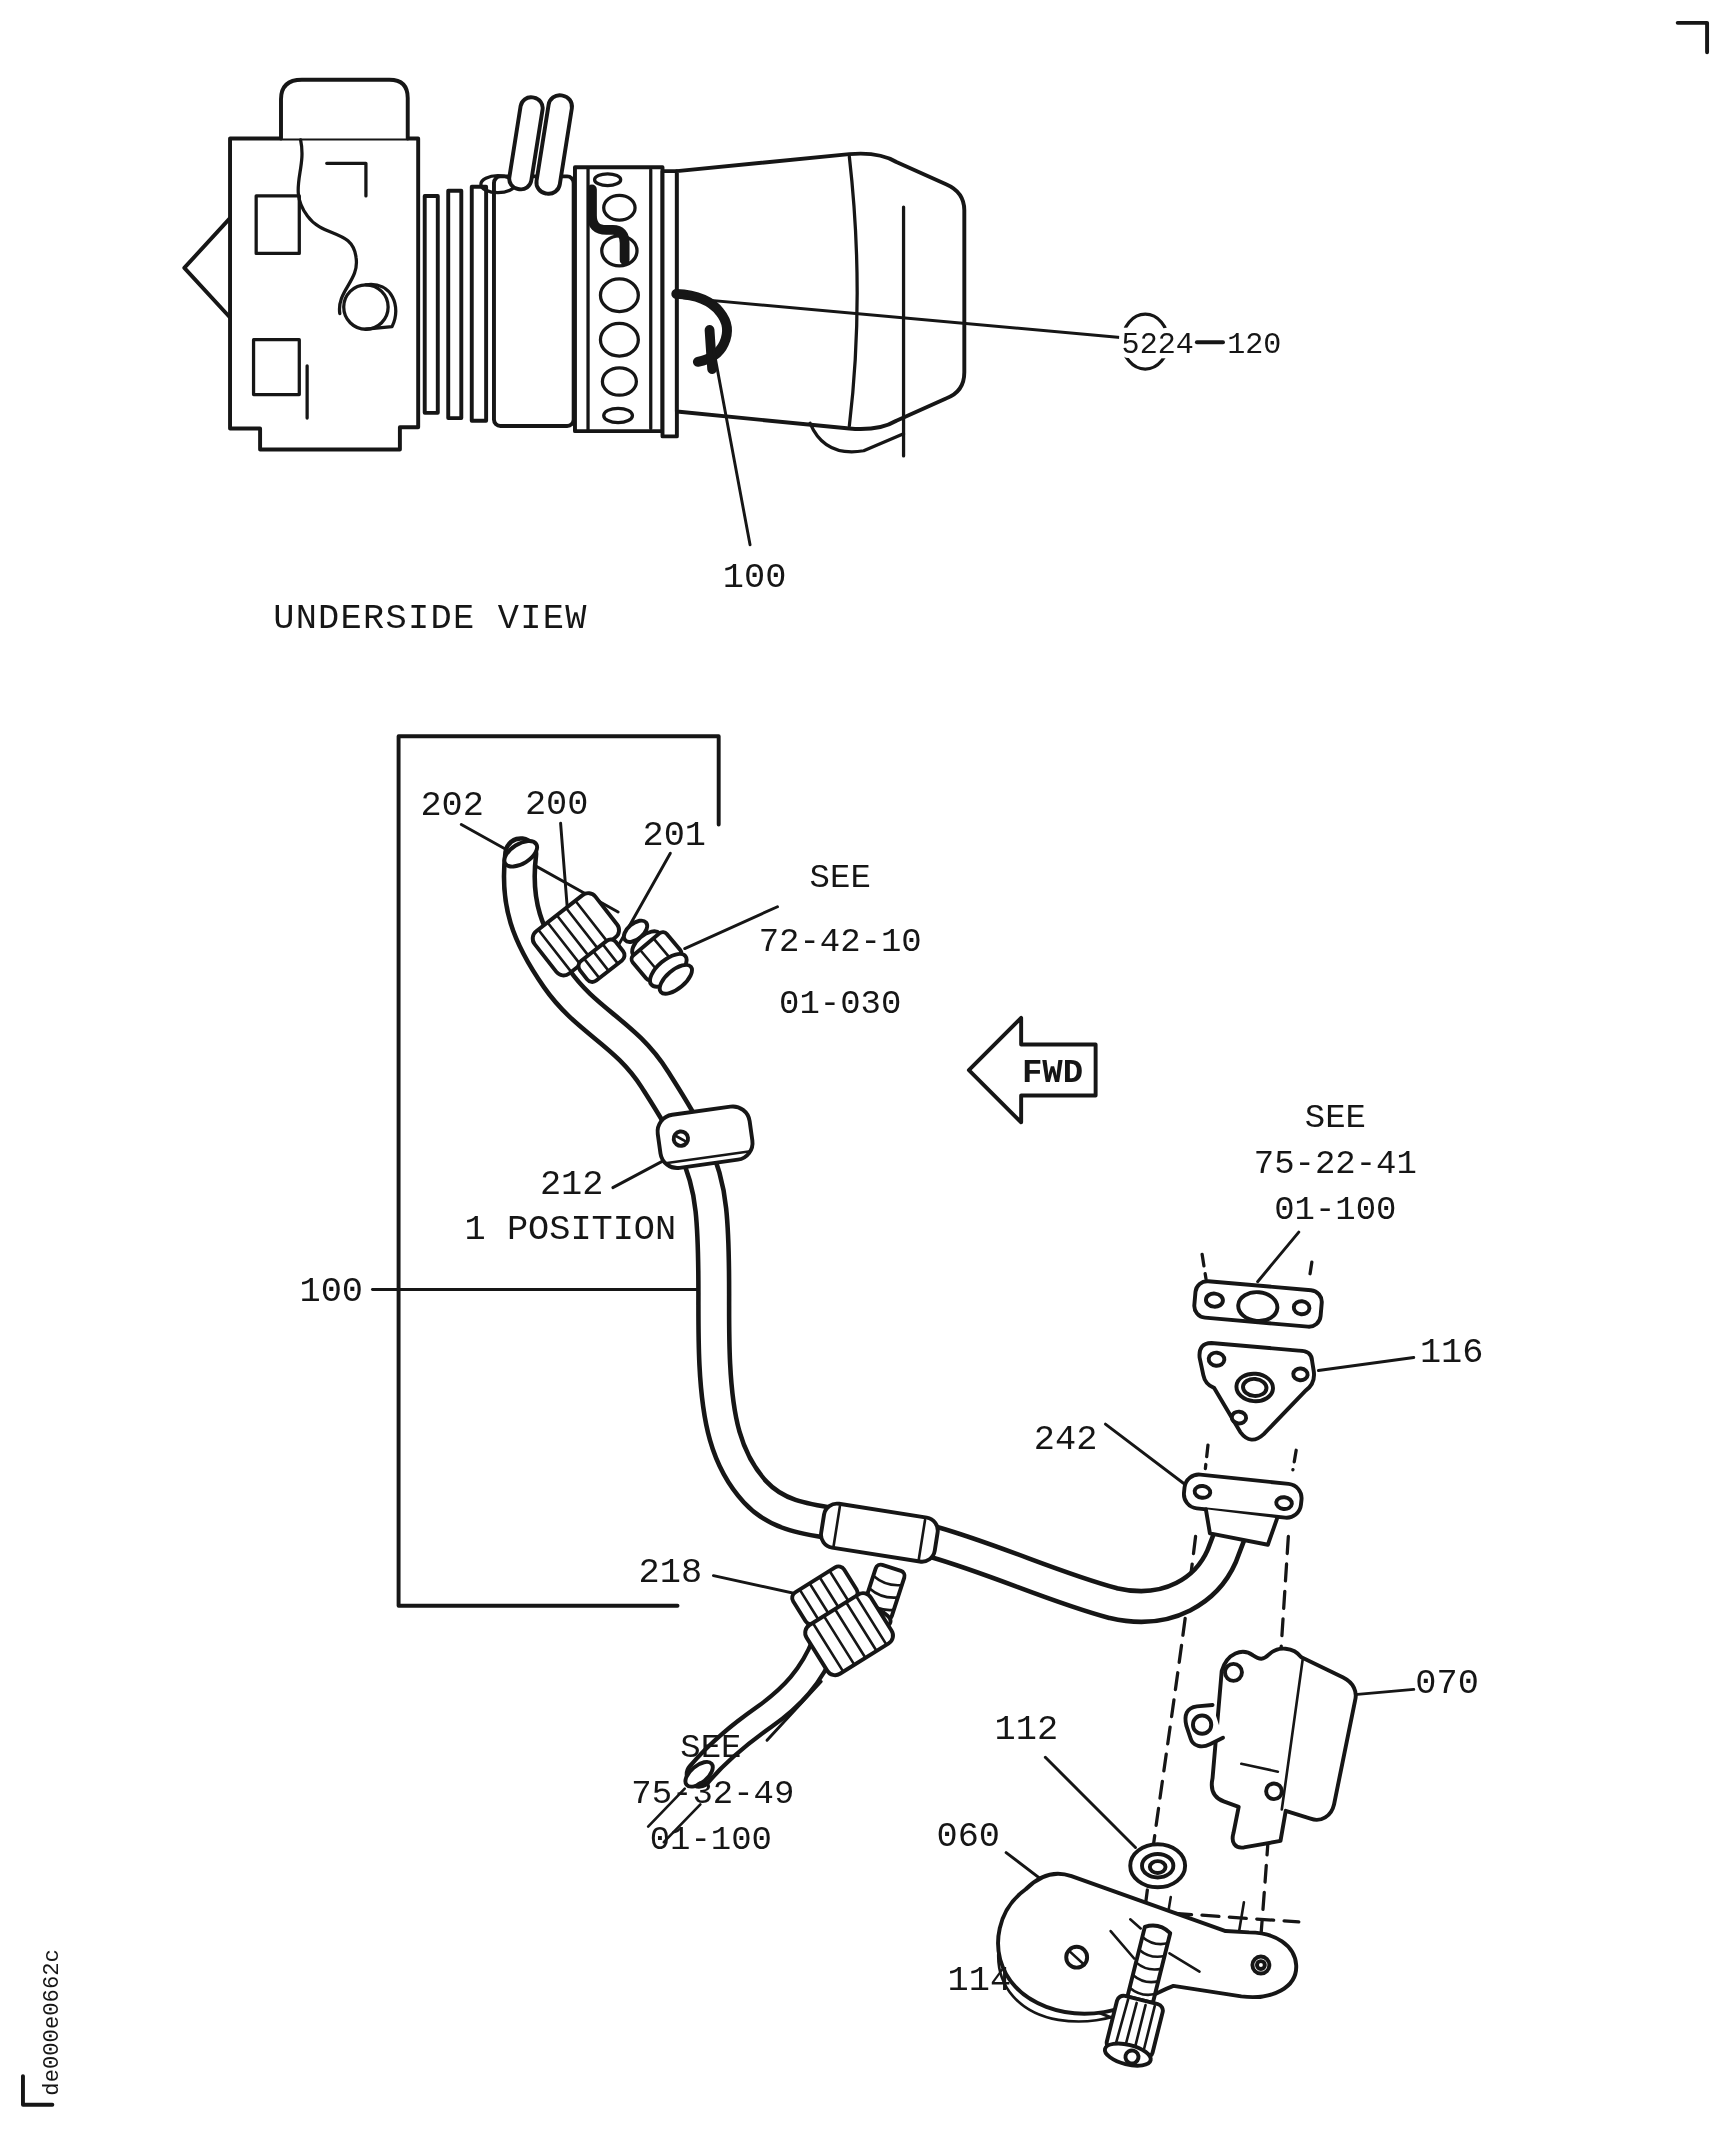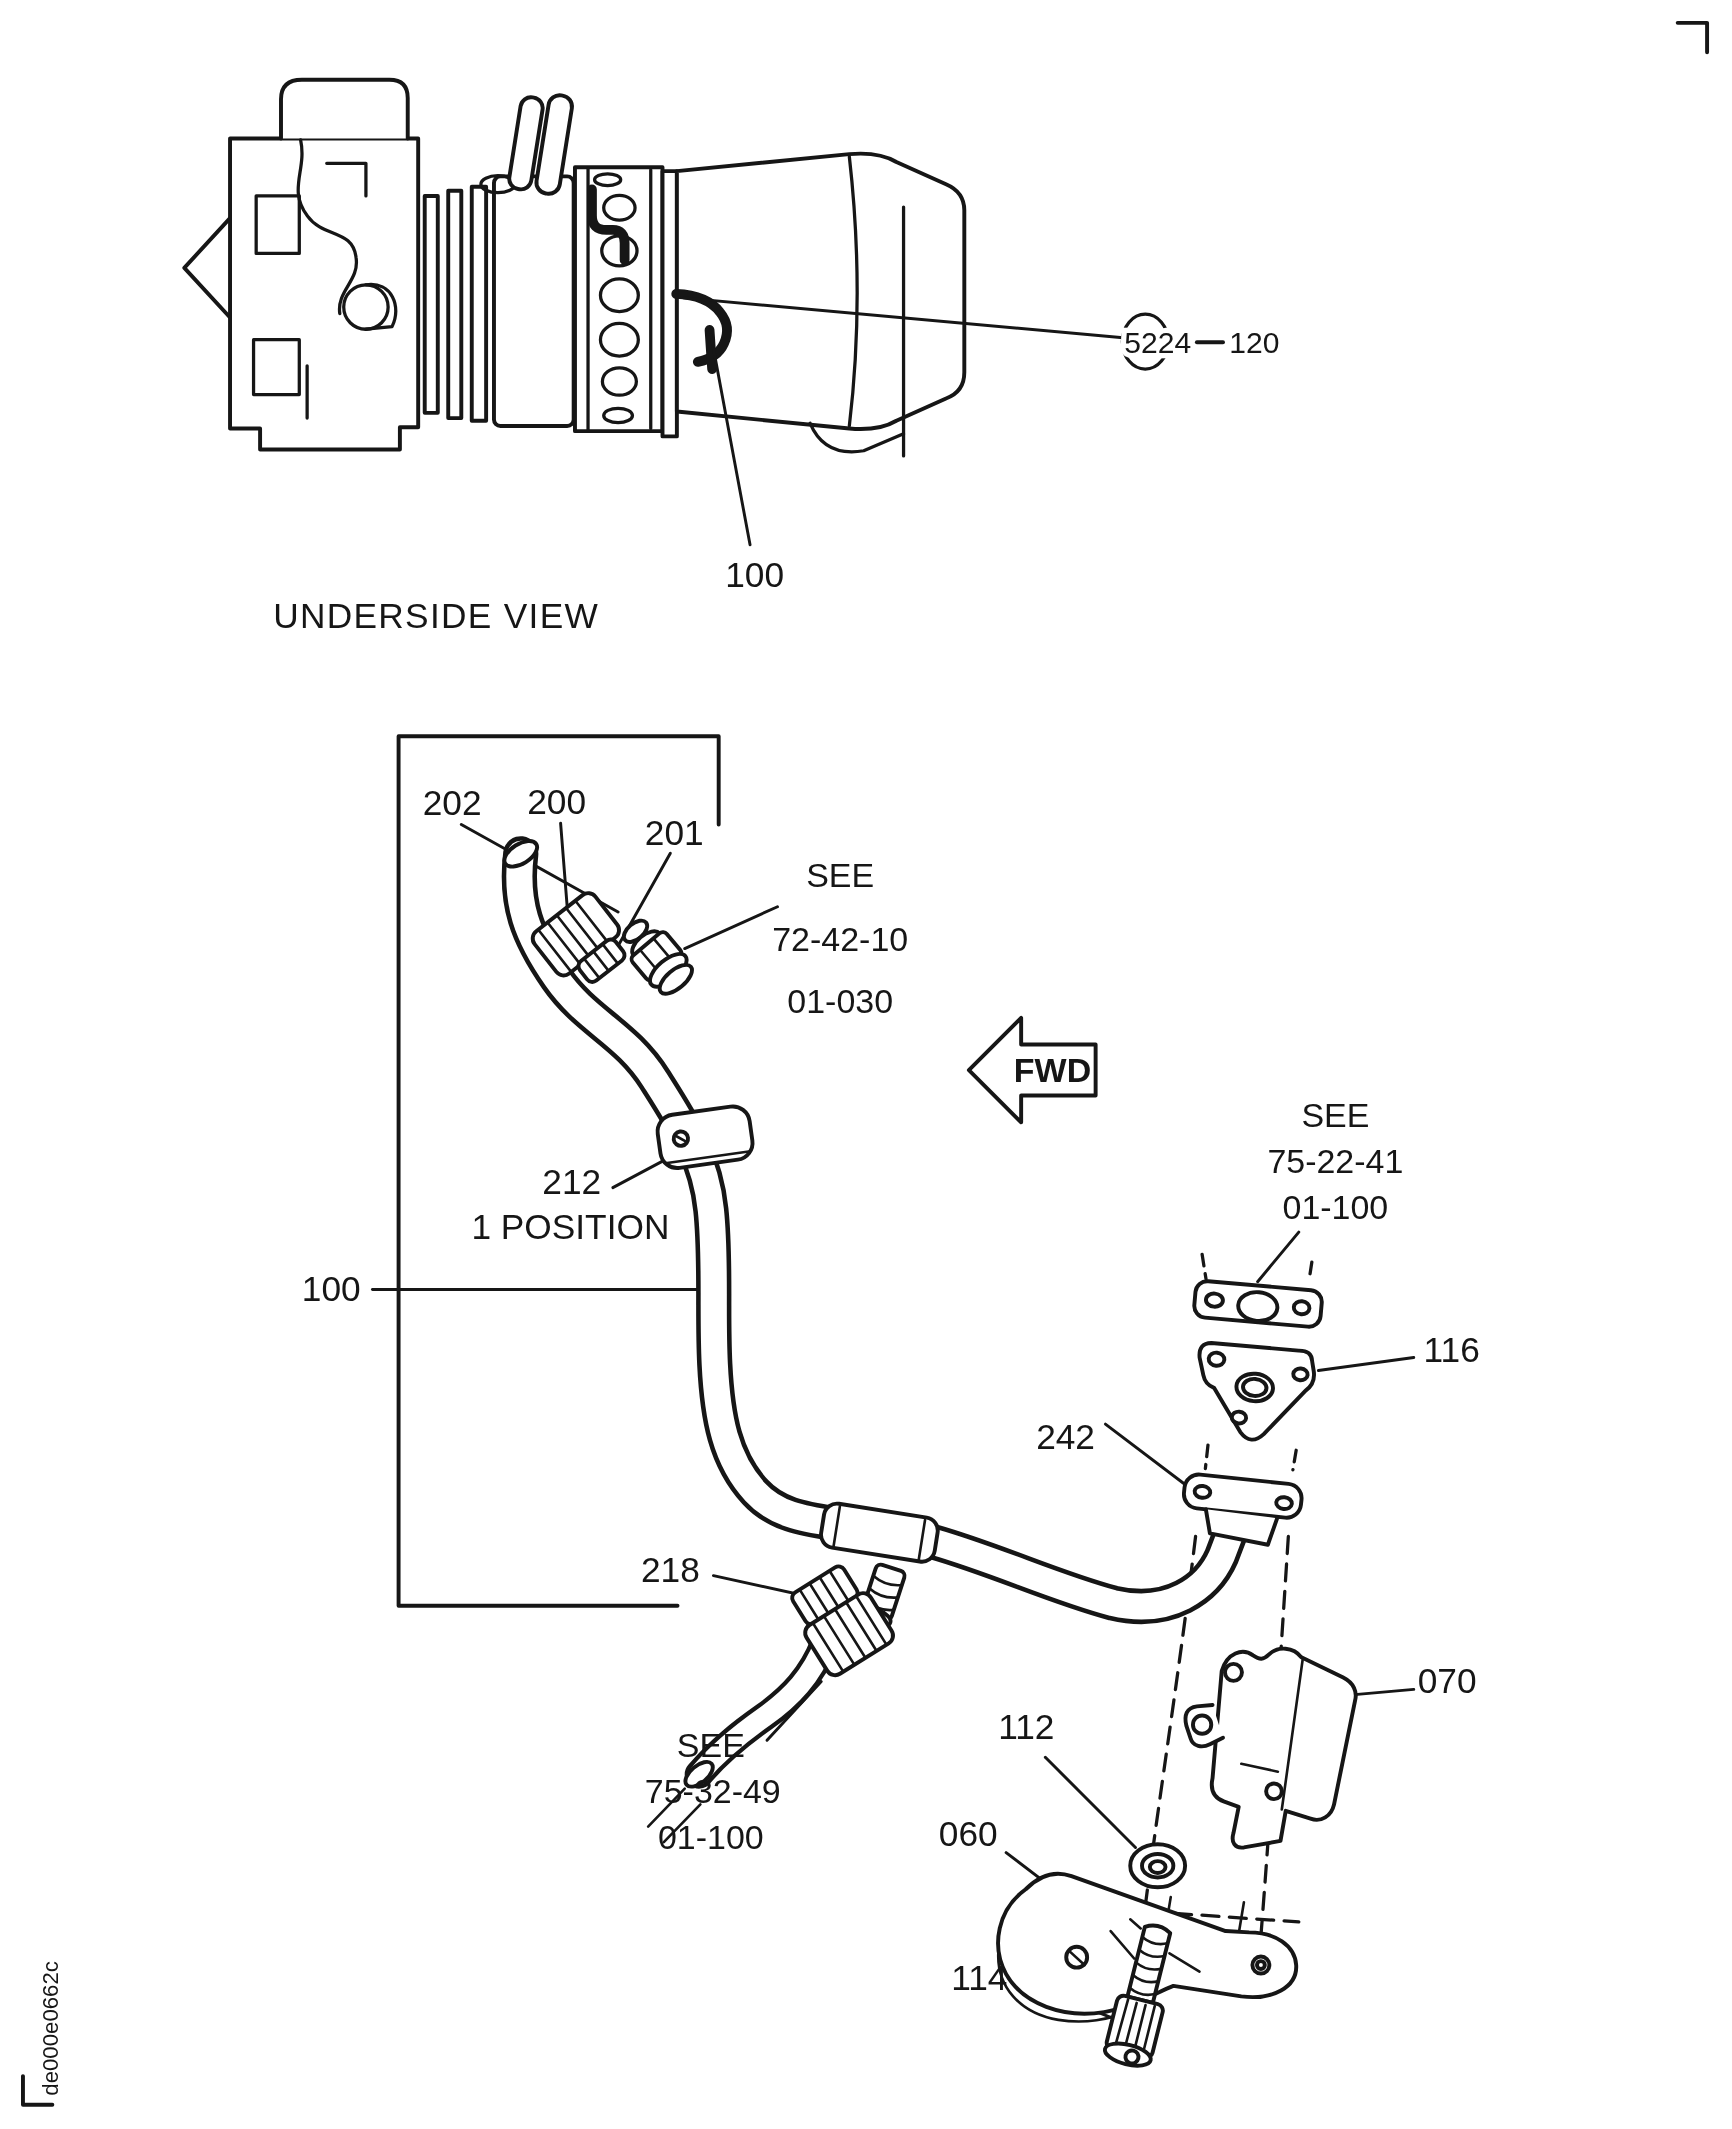--- a/index.html
+++ b/index.html
@@ -1,17 +1,17 @@
 <!DOCTYPE html>
 <html style="font-size:10.5px"><head>
 <meta charset="utf-8">
 <style>
   html,body{margin:0;padding:0;background:#fff;}
   .page{position:relative;width:1732px;height:2129px;background:#ffffff;overflow:hidden;
-        font-family:Liberation Sans, sans-serif;}
+        font-family:Liberation Mono, monospace;}
   svg{position:absolute;left:0;top:0;}
   svg *{vector-effect:none;}
   .s6  {stroke:#161616;stroke-width:6;fill:#ffffff;stroke-linejoin:round;stroke-linecap:round;}
   .s6n {stroke:#161616;stroke-width:6;fill:none;stroke-linejoin:round;stroke-linecap:round;}
   .s5n {stroke:#161616;stroke-width:5;fill:none;stroke-linejoin:round;stroke-linecap:round;}
   .thin{stroke:#161616;stroke-width:4;fill:none;stroke-linecap:round;}
   .leader{stroke:#161616;stroke-width:4.5;fill:none;stroke-linecap:round;}
   .dash{stroke:#161616;stroke-width:5;fill:none;stroke-dasharray:26 16;stroke-linecap:round;}
   .dashf{stroke:#161616;stroke-width:5;fill:none;stroke-dasharray:18 12;stroke-linecap:round;}
   .tube-o{stroke:#161616;stroke-width:54;fill:none;stroke-linecap:round;}

